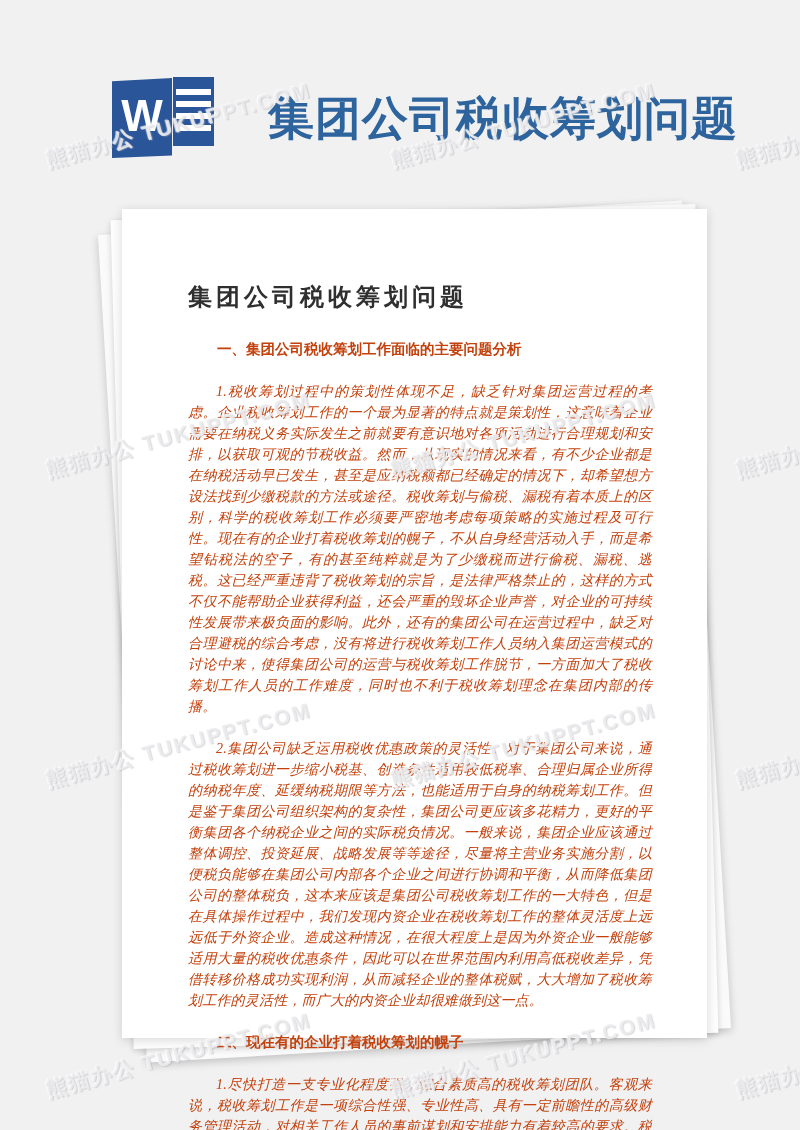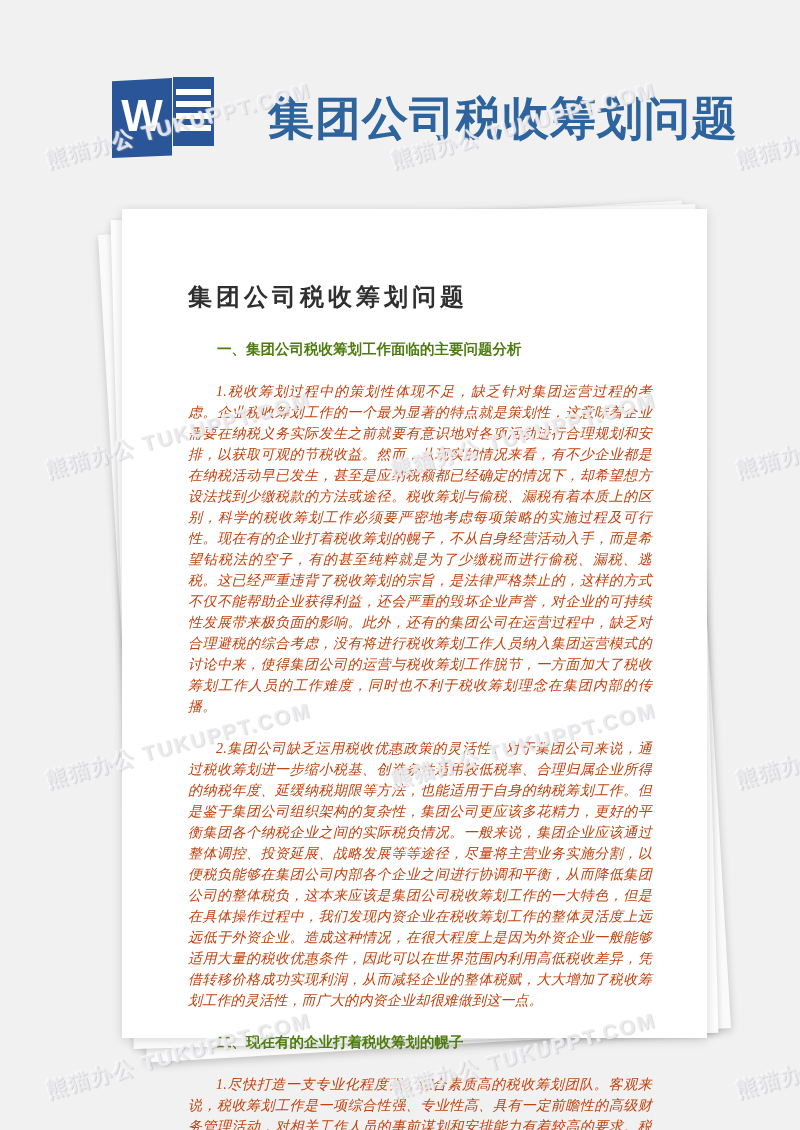--- a/index.html
+++ b/index.html
@@ -61,21 +61,21 @@
     padding:72px 55px 0 66px;
   }
 
   
   .doc-title{
     margin:0 0 26px 0;
     font-size:24px;font-weight:600;color:#2f2f2f;letter-spacing:4px;
   }
   .doc-heading{
     margin:21px 0 0 0;
-    font-size:14.5px;font-weight:700;color:#4d7c0f;
+    font-size:14.5px;font-weight:700;color:#c2410c;
     text-indent:2em;line-height:21px;
   }
   .doc-para{
     margin:21px 0 0 0;
     font-size:14px;color:#c2410c;line-height:21px;
     text-align:justify;text-indent:2em;
     letter-spacing:0.2px;
     font-style:italic;
   }
 

